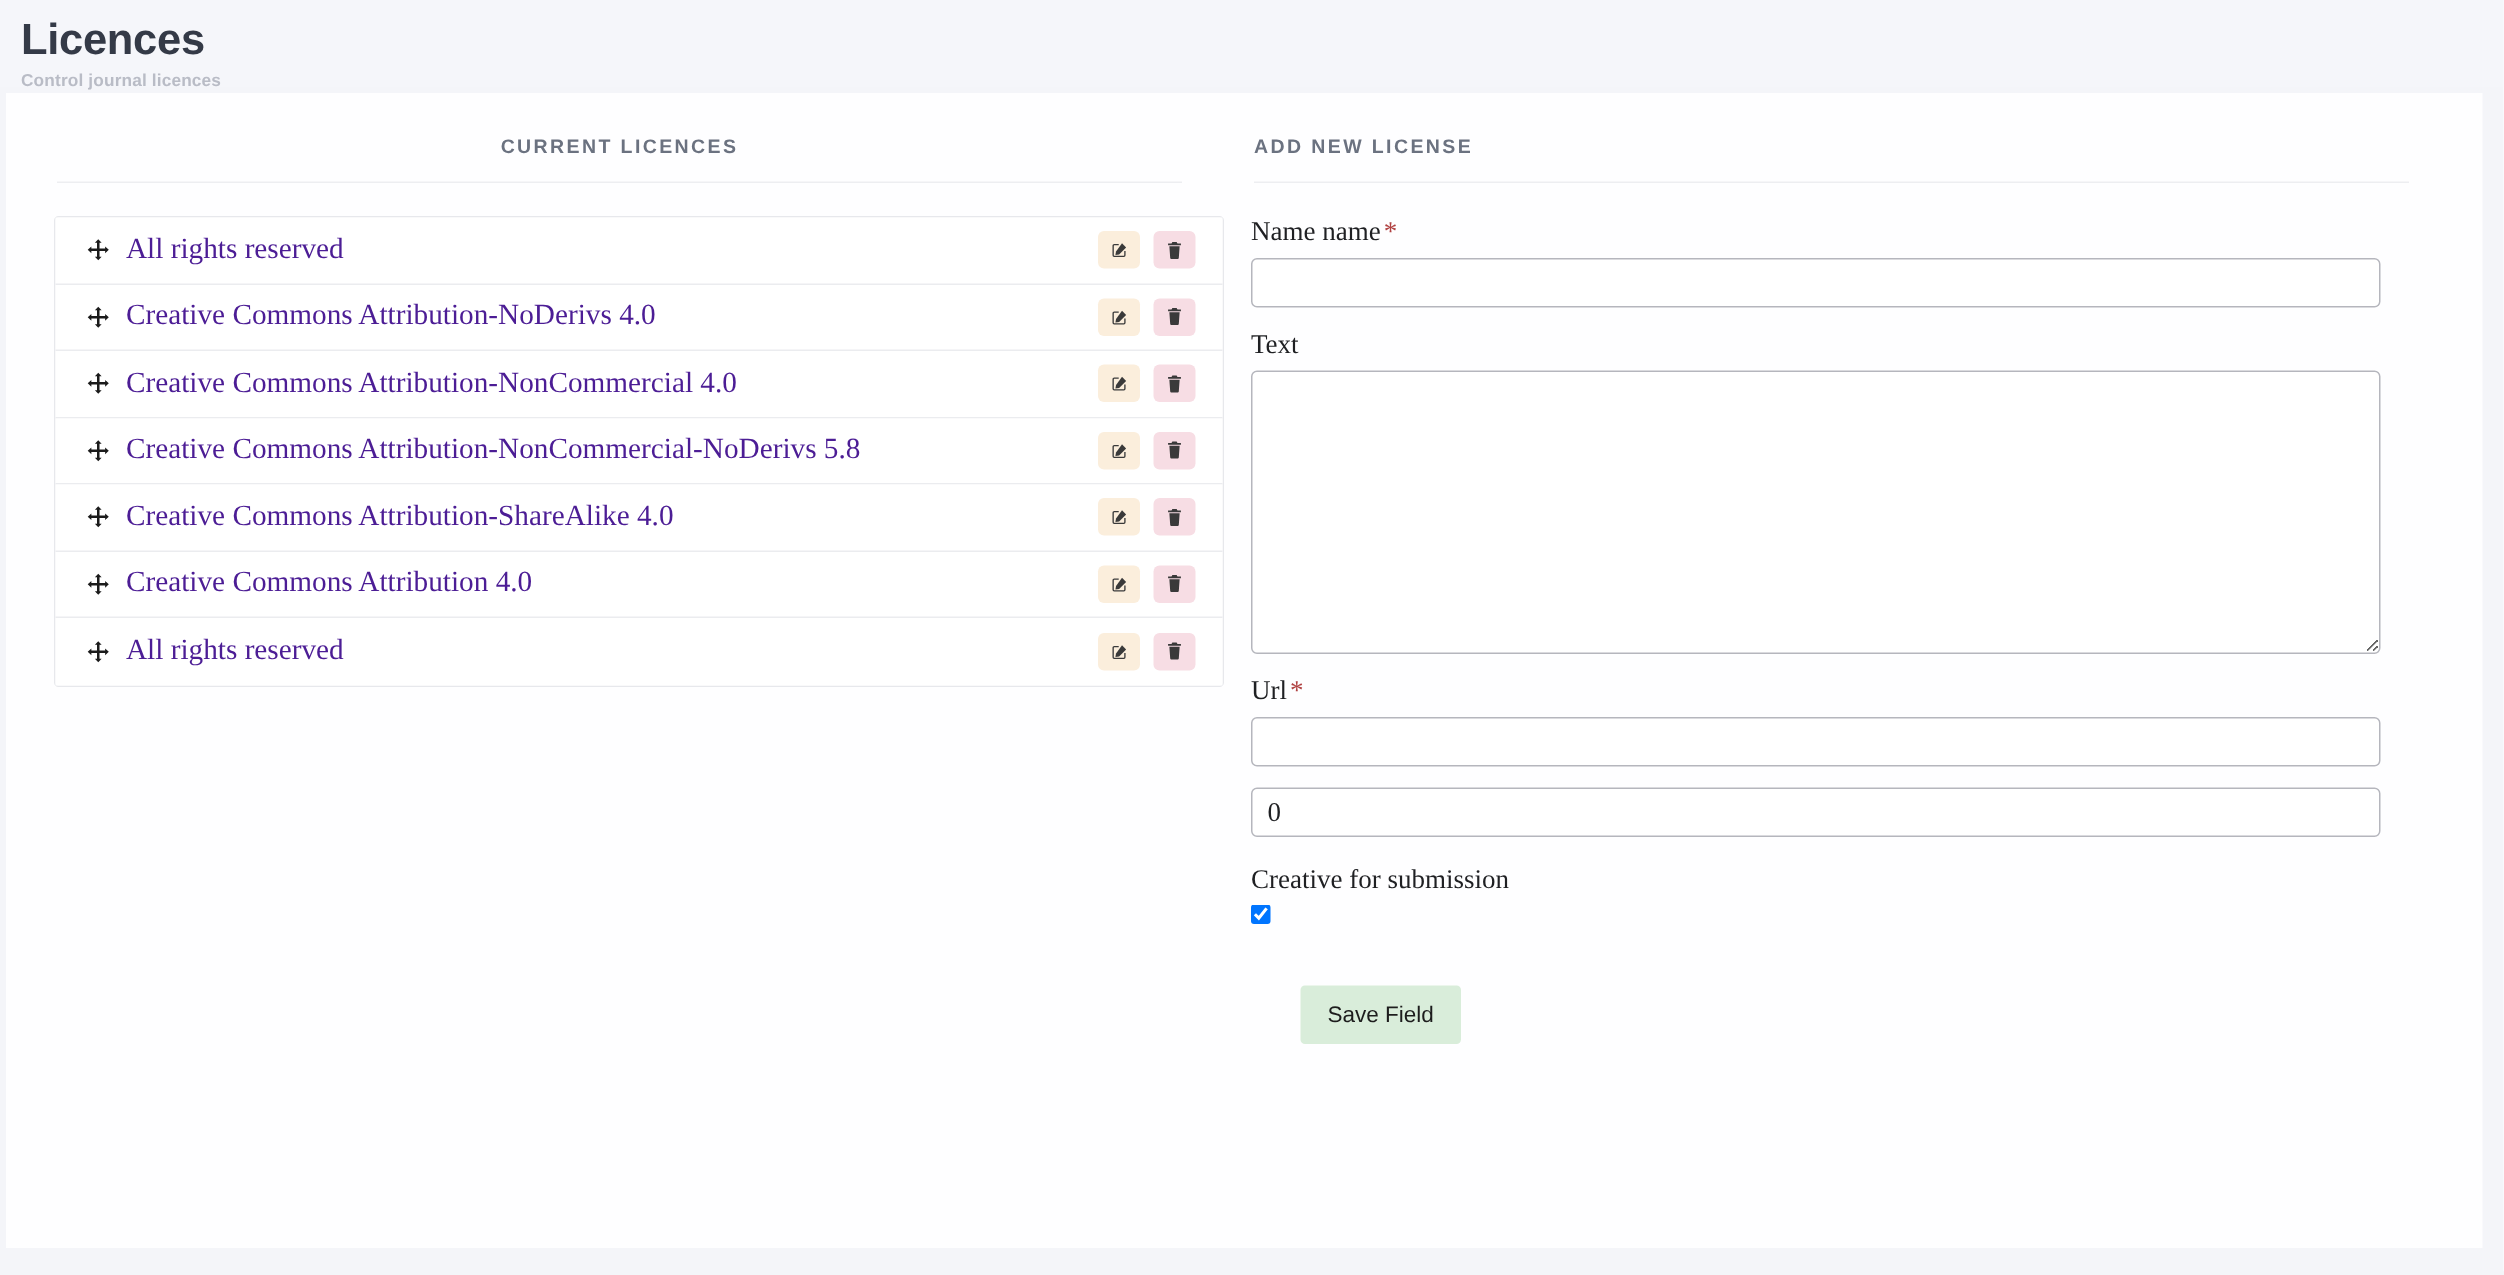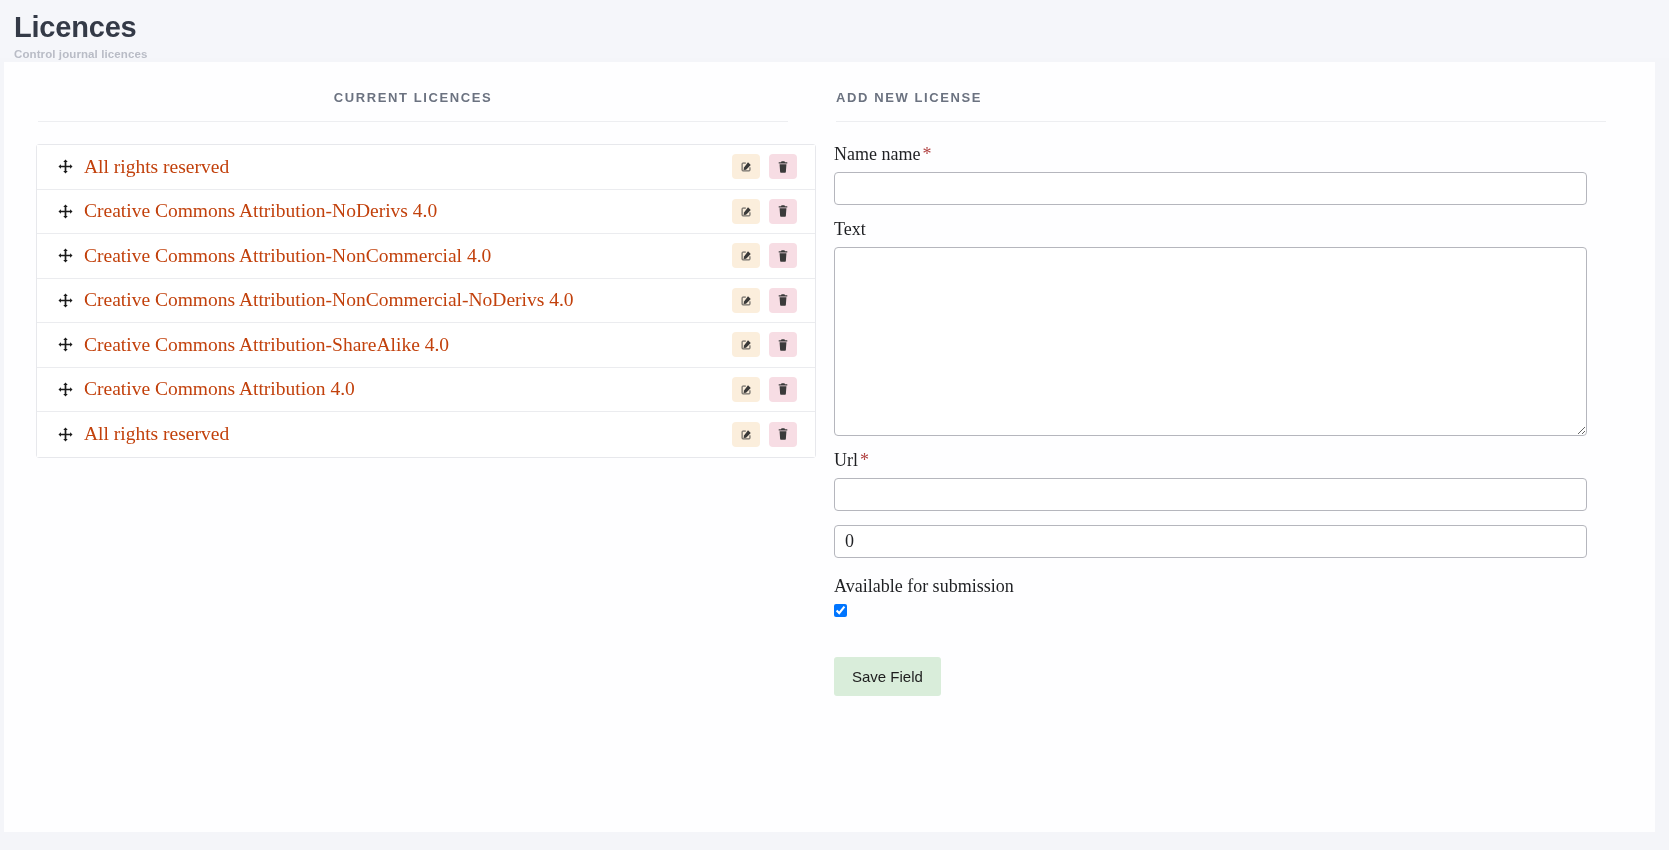--- a/index.html
+++ b/index.html
@@ -108,21 +108,21 @@
     display: flex;
     align-items: center;
     justify-content: center;
     color: #1b1b1b;
     cursor: move;
     margin-right: 9px;
   }
   .licence-name {
     font-family: "Liberation Serif", serif;
     font-size: 19.5px;
-    color: #c2410c;
+    color: #4c1d95;
     flex: 1 1 auto;
     white-space: nowrap;
     overflow: hidden;
   }
   .row-actions {
     display: flex;
     gap: 9px;
     flex: 0 0 auto;
   }
   .btn-icon {
@@ -192,20 +192,21 @@
   .save-button {
     margin-top: 22px;
     background: #d9edda;
     border: none;
     border-radius: 3px;
     color: #1d1d1d;
     font-family: "Liberation Sans", sans-serif;
     font-size: 15px;
     padding: 11px 18px;
     cursor: pointer;
+    margin-left: 33px;
   }
 </style>
 </head>
 <body>
 
 <div class="page">
 
   <div class="page-header">
     <div class="page-title">Licences</div>
     <div class="page-subtitle">Control journal licences</div>
@@ -294,21 +295,21 @@
                   </span>
                 </button>
               </span>
             </div>
             <div class="licence-row">
               <span class="drag-handle">
                 <svg width="15" height="15" viewBox="0 0 16 16" fill="currentColor">
                   <path d="M8 0.5 L10.4 3.1 H8.9 V7.1 H12.9 V5.6 L15.5 8 L12.9 10.4 V8.9 H8.9 V12.9 H10.4 L8 15.5 L5.6 12.9 H7.1 V8.9 H3.1 V10.4 L0.5 8 L3.1 5.6 V7.1 H7.1 V3.1 H5.6 Z"></path>
                 </svg>
               </span>
-              <span class="licence-name">Creative Commons Attribution-NonCommercial-NoDerivs 4.0</span>
+              <span class="licence-name">Creative Commons Attribution-NonCommercial-NoDerivs 5.8</span>
               <span class="row-actions">
                 <button class="btn-icon btn-edit">
                   <span>
                     <svg width="11" height="11" viewBox="0 0 16 16" fill="none" stroke="#3a3a3a" stroke-width="1.3">
                       <path d="M13 9.2V13.4a1 1 0 0 1-1 1H2.6a1 1 0 0 1-1-1V4a1 1 0 0 1 1-1h4.4"></path>
                       <path d="M10.2 1.8 14.2 5.8 7.4 12.6 3.8 13.2 4.4 9.6Z" fill="#3a3a3a" stroke="none"></path>
                     </svg>
                   </span>
                 </button>
                 <button class="btn-icon btn-delete">
@@ -421,21 +422,21 @@
           <div class="form-field">
             <label class="field-label"><span>Url</span><span class="req">*</span></label>
             <input class="text-input" type="text" value="" style="">
           </div>
 
           <div class="form-field">
             <input class="text-input" type="text" value="0" style="">
           </div>
 
           <div class="form-field checkbox-field">
-            <label class="field-label">Available for submission</label>
+            <label class="field-label">Creative for submission</label>
             <input class="check-box" type="checkbox" checked="" style="">
           </div>
 
           <button class="save-button" type="button">Save Field</button>
         </form>
       </div>
 
     </div>
   </div>
 </div>

